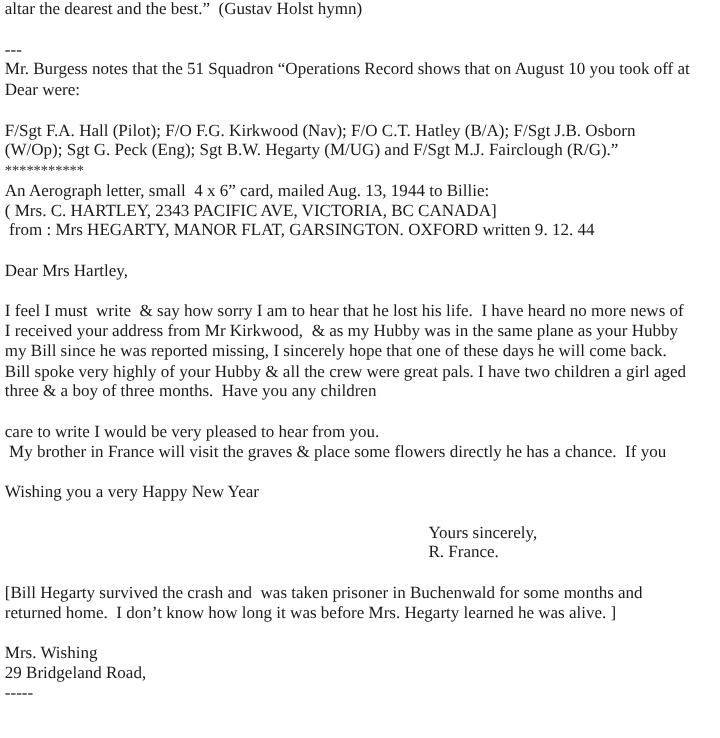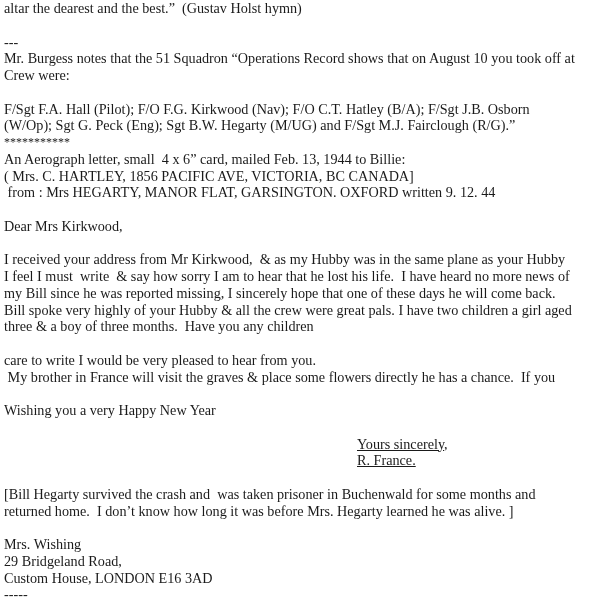--- a/index.html
+++ b/index.html
@@ -4,56 +4,56 @@
   <style>
     html, body { margin: 0; padding: 0; background: #ffffff; }
     body {
       width: 600px; height: 615px; overflow: hidden;
       font-family: "Liberation Serif", "DejaVu Serif", serif;
       font-size: 14.2px; line-height: 16.75px; color: #1a1a1a;
     }
     .page { position: relative; padding: 0 0 0 4px; }
     .line { white-space: pre; height: 16.75px; }
     .blank { height: 16.75px; }
-    .sig { padding-left: 353px; text-decoration: underline; }
+    .sig { padding-left: 353px; }
     .stars { letter-spacing: 0px; font-size: 12px; line-height: 16.75px; height: 16.75px; }
   </style>
 </head>
 <body>
 
 <div class="page">
   <div class="line">altar the dearest and the best.”  (Gustav Holst hymn)</div>
   <div class="blank"></div>
   <div class="line">---</div>
 
   <div>
     <div class="line">Mr. Burgess notes that the 51 Squadron “Operations Record shows that on August 10 you took off at</div>
-    <div class="line">Crew were:</div>
+    <div class="line">Dear were:</div>
   </div>
   <div class="blank"></div>
 
   <div>
     <div class="line">F/Sgt F.A. Hall (Pilot); F/O F.G. Kirkwood (Nav); F/O C.T. Hatley (B/A); F/Sgt J.B. Osborn</div>
     <div class="line">(W/Op); Sgt G. Peck (Eng); Sgt B.W. Hegarty (M/UG) and F/Sgt M.J. Fairclough (R/G).”</div>
   </div>
   <div class="line stars">***********</div>
 
   <div>
-    <div class="line">An Aerograph letter, small  4 x 6” card, mailed Feb. 13, 1944 to Billie:</div>
-    <div class="line">( Mrs. C. HARTLEY, 1856 PACIFIC AVE, VICTORIA, BC CANADA]</div>
+    <div class="line">An Aerograph letter, small  4 x 6” card, mailed Aug. 13, 1944 to Billie:</div>
+    <div class="line">( Mrs. C. HARTLEY, 2343 PACIFIC AVE, VICTORIA, BC CANADA]</div>
     <div class="line"> from : Mrs HEGARTY, MANOR FLAT, GARSINGTON. OXFORD written 9. 12. 44</div>
   </div>
   <div class="blank"></div>
 
-  <div class="line">Dear Mrs Kirkwood,</div>
+  <div class="line">Dear Mrs Hartley,</div>
   <div class="blank"></div>
 
   <div>
+    <div class="line">I feel I must  write  &amp; say how sorry I am to hear that he lost his life.  I have heard no more news of</div>
     <div class="line">I received your address from Mr Kirkwood,  &amp; as my Hubby was in the same plane as your Hubby</div>
-    <div class="line">I feel I must  write  &amp; say how sorry I am to hear that he lost his life.  I have heard no more news of</div>
     <div class="line">my Bill since he was reported missing, I sincerely hope that one of these days he will come back.</div>
     <div class="line">Bill spoke very highly of your Hubby &amp; all the crew were great pals. I have two children a girl aged</div>
     <div class="line">three &amp; a boy of three months.  Have you any children</div>
   </div>
   <div class="blank"></div>
 
   <div>
     <div class="line">care to write I would be very pleased to hear from you.</div>
     <div class="line"> My brother in France will visit the graves &amp; place some flowers directly he has a chance.  If you</div>
   </div>
@@ -68,16 +68,15 @@
 
   <div>
     <div class="line">[Bill Hegarty survived the crash and  was taken prisoner in Buchenwald for some months and</div>
     <div class="line">returned home.  I don’t know how long it was before Mrs. Hegarty learned he was alive. ]</div>
   </div>
   <div class="blank"></div>
 
   <div>
     <div class="line">Mrs. Wishing</div>
     <div class="line">29 Bridgeland Road,</div>
-    <div class="line">Custom House, LONDON E16 3AD</div>
   </div>
   <div class="line">-----</div>
 </div>
 
 </body></html>

